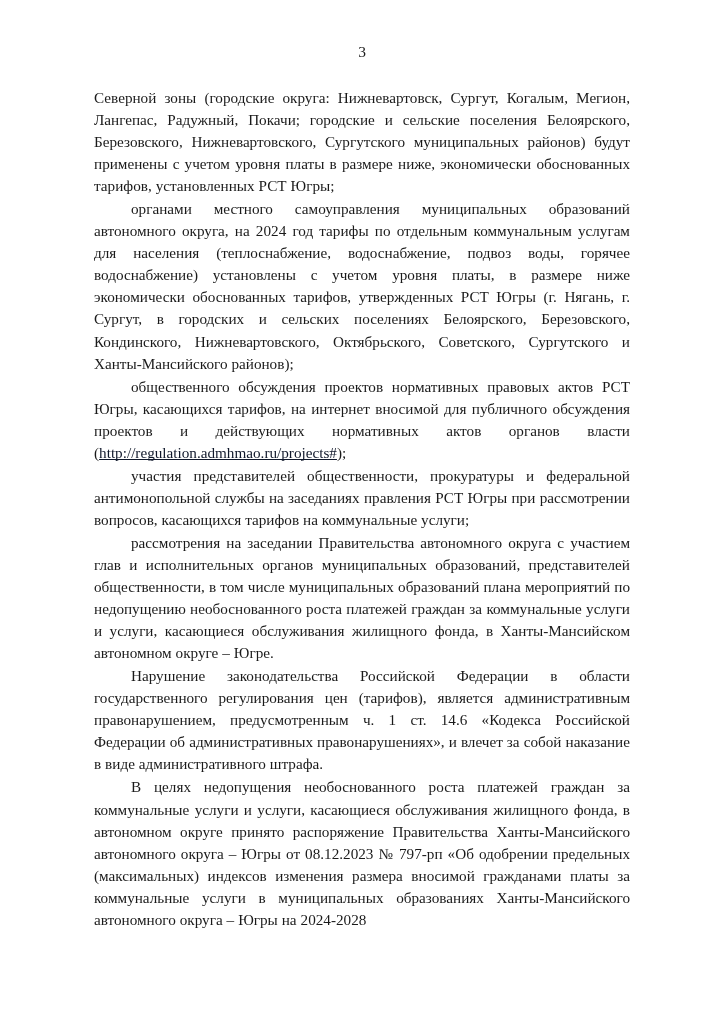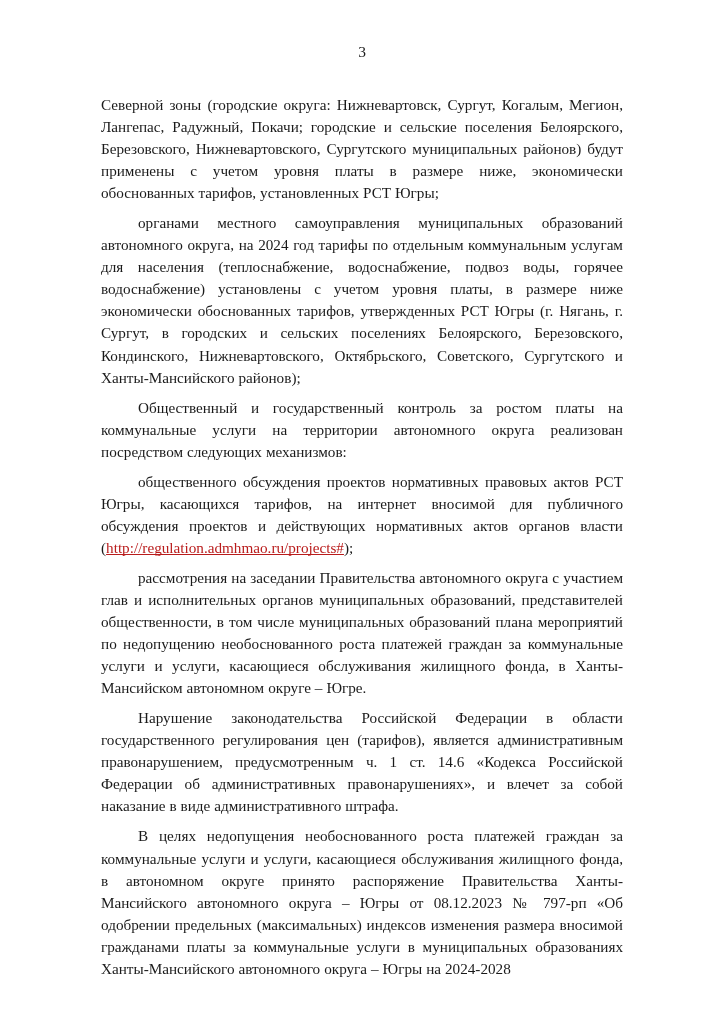--- a/index.html
+++ b/index.html
@@ -38,58 +38,58 @@
 
   
   .text-column {
     position: absolute;
     left: 93px;
     top: 86px;
     width: 538px;
   }
 
   p.para {
-    margin: 8px;
+    margin: 1px;
     padding: 0;
     font-size: 15.2px;
     line-height: 22.05px;
     text-align: justify;
     text-justify: inter-word;
     text-indent: 37px;
     hyphens: none;
     word-spacing: 0.01em;
   }
 
   
   p.para.no-indent {
     text-indent: 0;
   }
 
   a.doc-link {
-    color: #b91c1c;
+    color: #0f172a;
     text-decoration-skip-ink: none;
   }
 </style>
 </head>
 <body>
 
 <div class="page">
 
   <div class="folio">3</div>
 
   <div class="text-column">
 
     <p class="para no-indent">Северной зоны (городские округа: Нижневартовск, Сургут, Когалым, Мегион, Лангепас, Радужный, Покачи; городские и сельские поселения Белоярского, Березовского, Нижневартовского, Сургутского муниципальных районов) будут применены с учетом уровня платы в размере ниже, экономически обоснованных тарифов, установленных РСТ Югры;</p>
 
     <p class="para">органами местного самоуправления муниципальных образований автономного округа, на 2024 год тарифы по отдельным коммунальным услугам для населения (теплоснабжение, водоснабжение, подвоз воды, горячее водоснабжение) установлены с учетом уровня платы, в размере ниже экономически обоснованных тарифов, утвержденных РСТ Югры (г. Нягань, г. Сургут, в городских и сельских поселениях Белоярского, Березовского, Кондинского, Нижневартовского, Октябрьского, Советского, Сургутского и Ханты-Мансийского районов);</p>
 
-    <p class="para">Общественный и государственный контроль за ростом платы на коммунальные услуги на территории автономного округа реализован посредством следующих механизмов:</p>
 
     <p class="para"><span>общественного обсуждения проектов нормативных правовых актов РСТ Югры, касающихся тарифов, на интернет вносимой для публичного обсуждения проектов и действующих нормативных актов органов власти (</span><a class="doc-link" href="#">http://regulation.admhmao.ru/projects#</a><span>);</span></p>
 
+    <p class="para">участия представителей общественности, прокуратуры и федеральной антимонопольной службы на заседаниях правления РСТ Югры при рассмотрении вопросов, касающихся тарифов на коммунальные услуги;</p>
 
     <p class="para nbsp-pad-host">рассмотрения на заседании Правительства  автономного округа с участием глав и исполнительных органов муниципальных образований, представителей общественности, в том числе муниципальных образований плана мероприятий по недопущению необоснованного роста платежей граждан за коммунальные услуги и услуги, касающиеся обслуживания жилищного фонда, в Ханты-Мансийском автономном округе – Югре.</p>
 
     <p class="para">Нарушение законодательства Российской Федерации в области государственного регулирования цен (тарифов), является административным правонарушением, предусмотренным ч. 1 ст. 14.6 «Кодекса Российской Федерации об административных правонарушениях», и влечет за собой наказание в виде административного штрафа.</p>
 
     <p class="para">В целях недопущения необоснованного роста платежей граждан за коммунальные услуги и услуги, касающиеся обслуживания жилищного фонда, в автономном округе принято распоряжение Правительства Ханты-Мансийского автономного округа – Югры от 08.12.2023 № 797-рп «Об одобрении предельных (максимальных) индексов изменения размера вносимой гражданами платы за коммунальные услуги в муниципальных образованиях Ханты-Мансийского автономного округа – Югры на 2024-2028</p>
 
   </div>
 </div>
 

